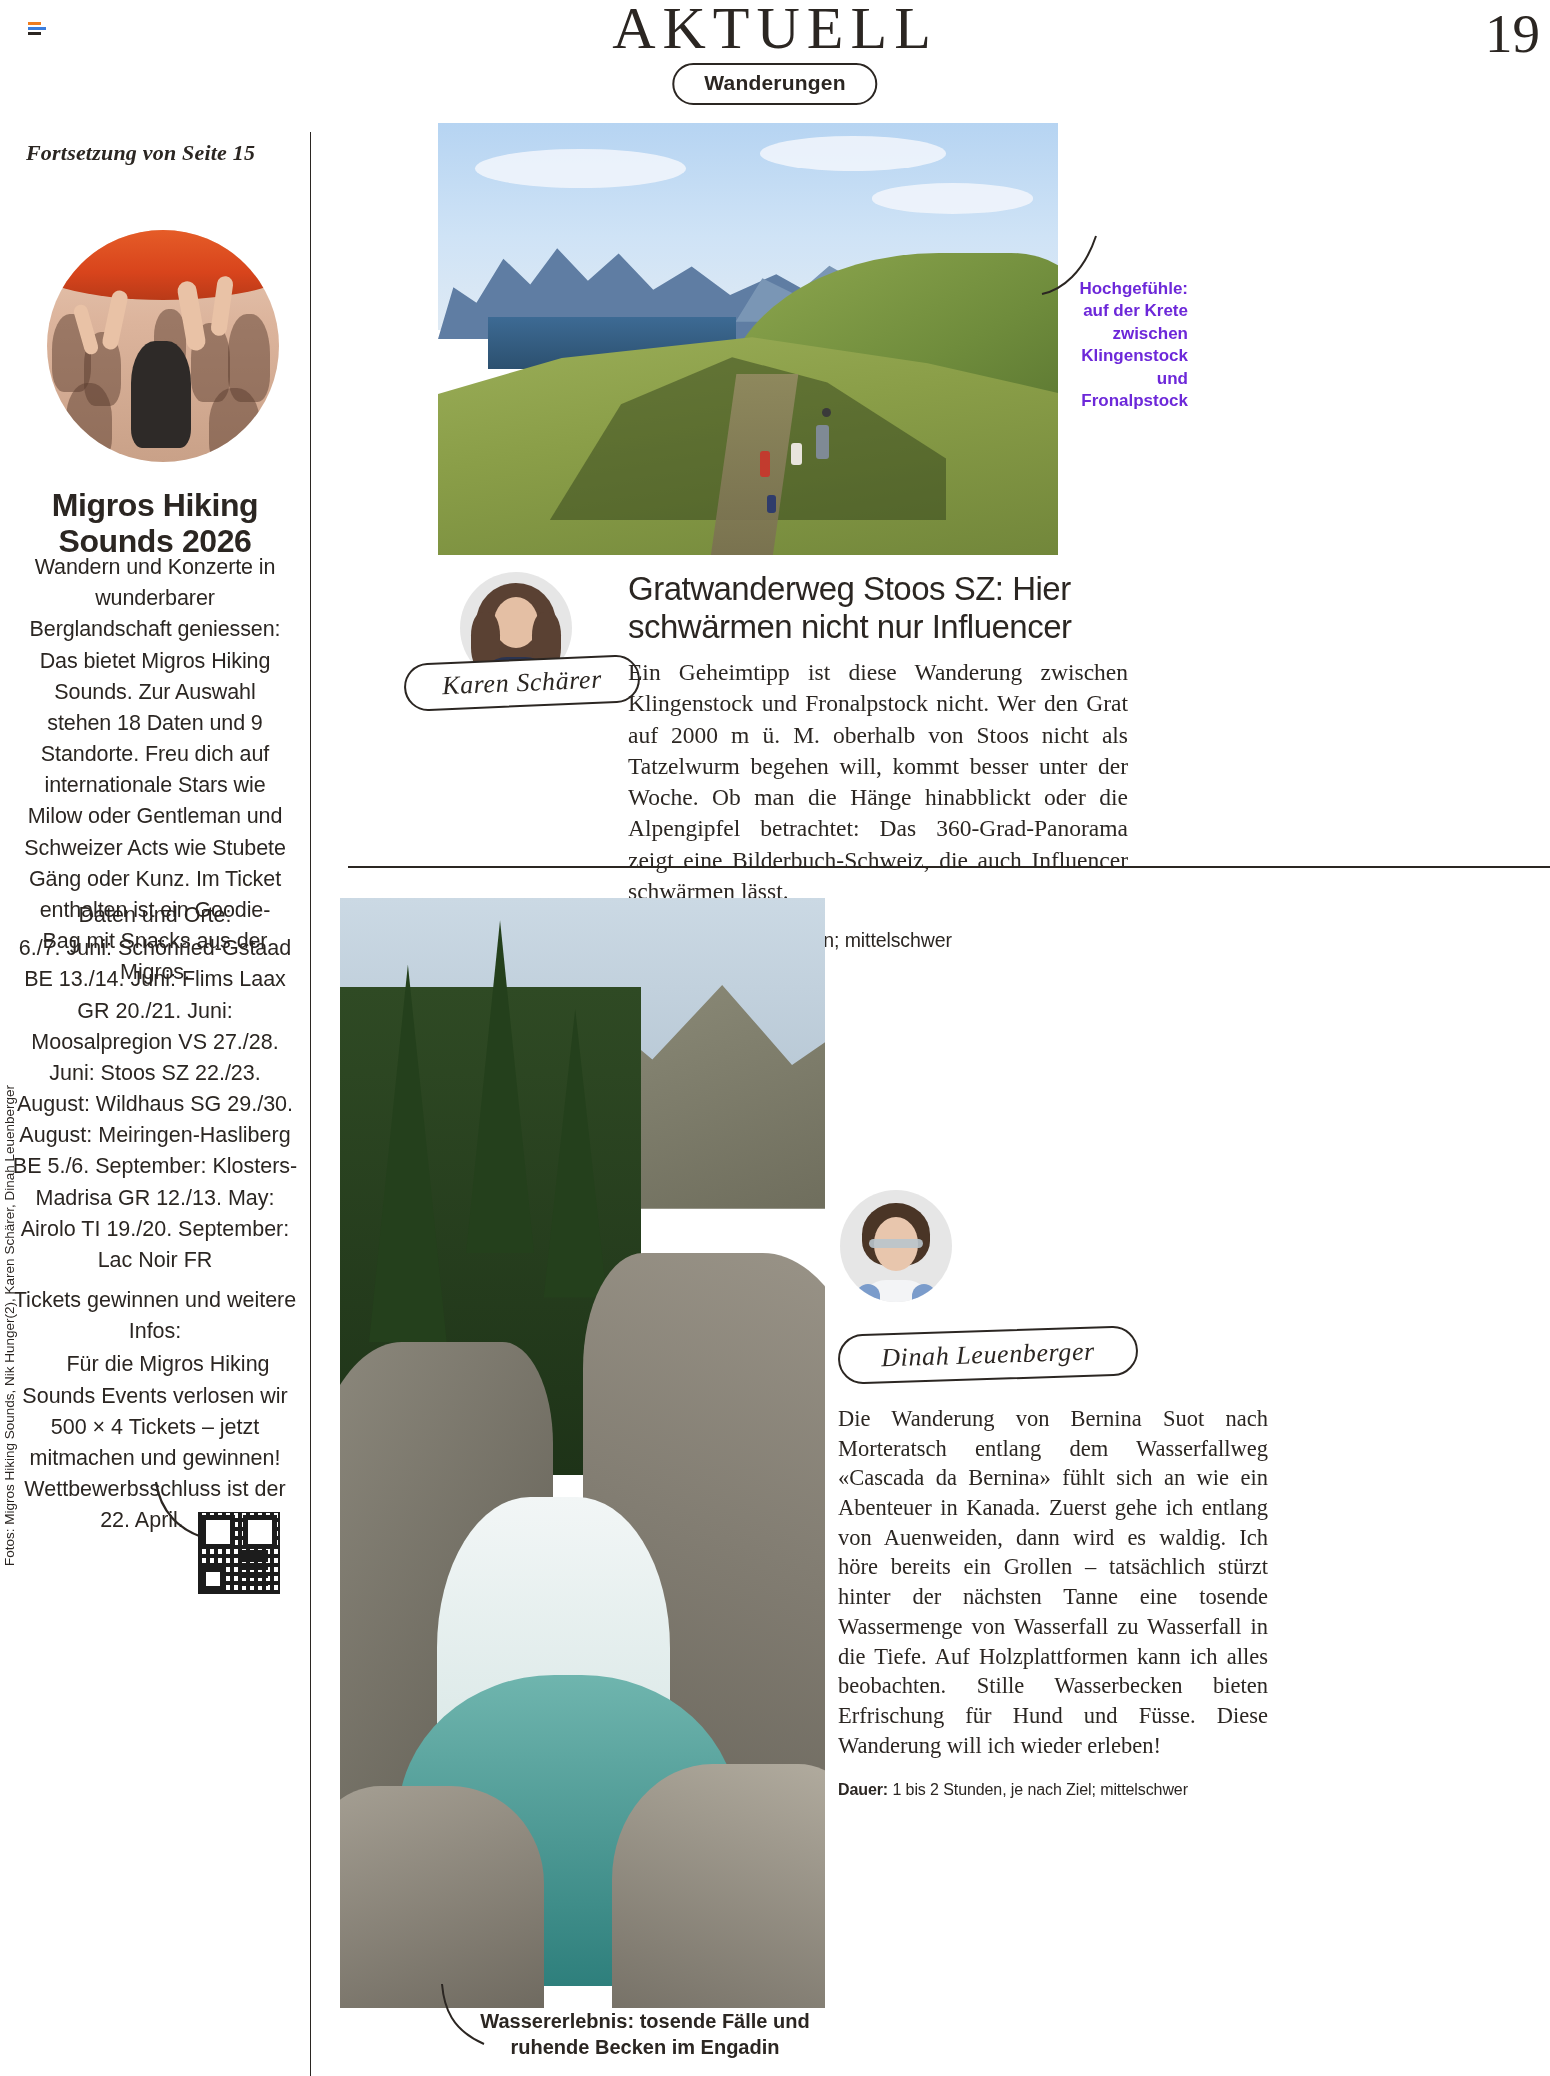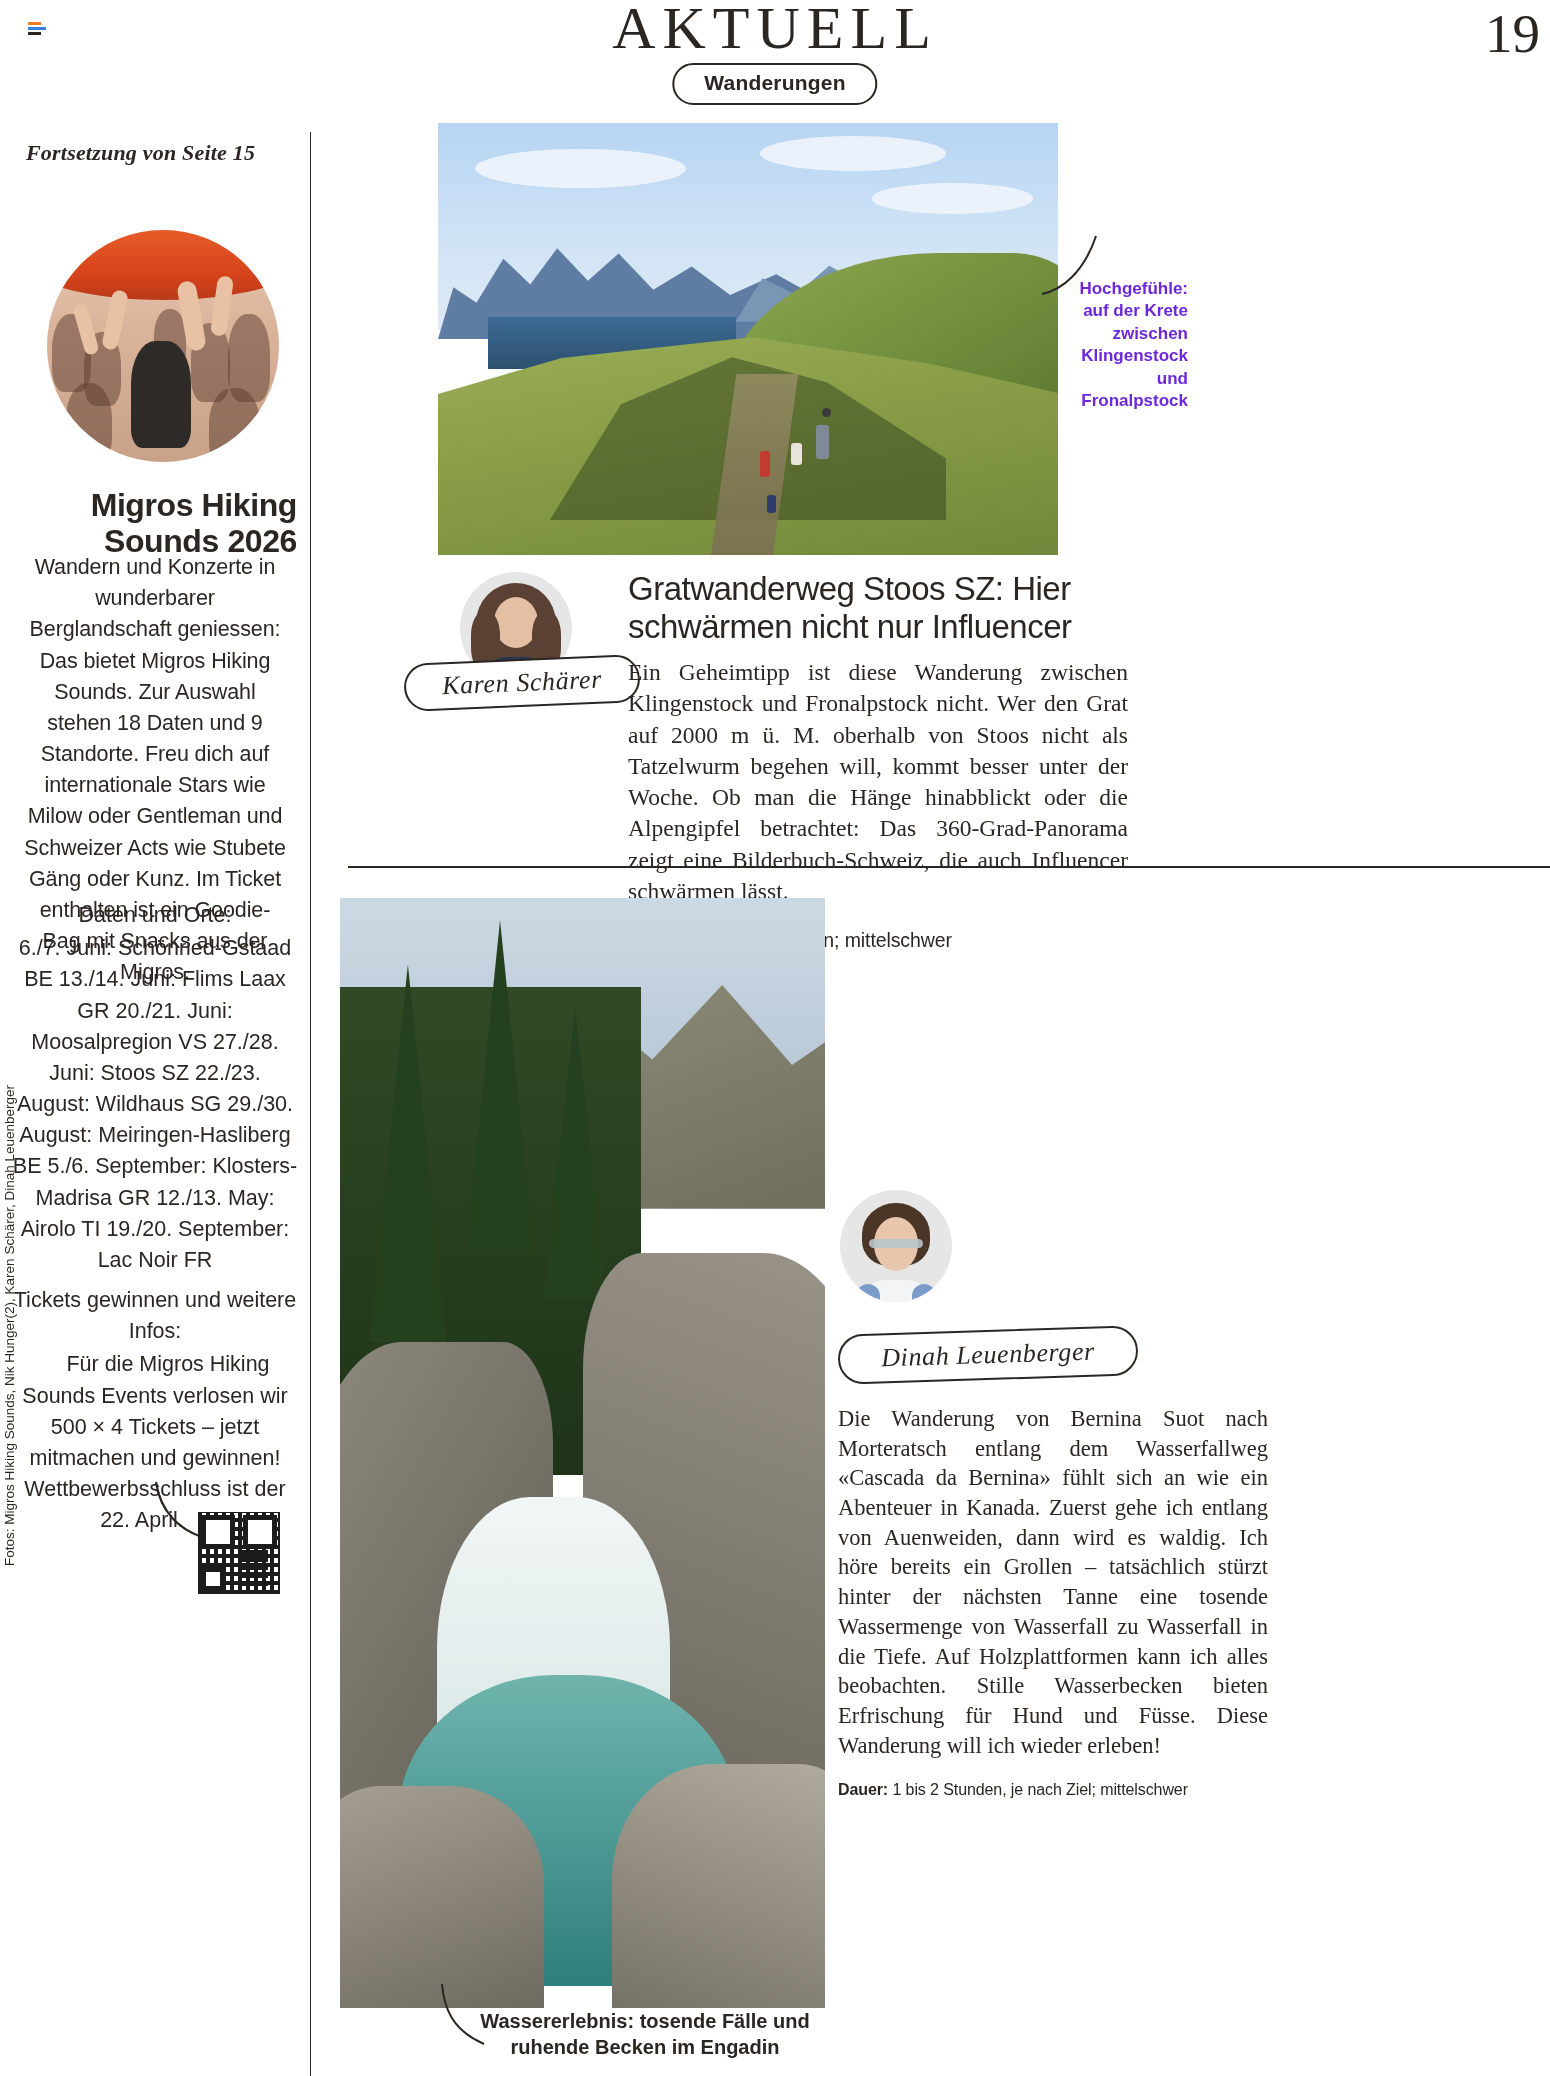--- a/index.html
+++ b/index.html
@@ -72,24 +72,24 @@
   .cp-dark {
     position: absolute; left: 36%; top: 48%; width: 26%; height: 46%;
     background: #2e2a28; border-radius: 40% 40% 18% 18%;
   }
   .cp-arm {
     position: absolute; background: #e9c2a6; border-radius: 12px;
   }
 
   .left-h1 {
     position: absolute; left: 0; top: 488px; width: 310px;
-    text-align: right;
+    text-align: center;
     font-size: 32px; font-weight: 800; line-height: 1.12;
     letter-spacing: -.4px; color: #2b2622;
-    padding: 0 13px;
+    padding: 0 19px;
   }
   .left-body {
     position: absolute; left: 0; top: 552px; width: 310px;
     text-align: center;
     font-size: 21.5px; line-height: 1.45; letter-spacing: -.1px;
     padding: 0 24px;
   }
   .left-sub {
     position: absolute; left: 0; width: 310px; text-align: center;
     font-size: 21.5px; line-height: 1.45; padding: 0 12px;

